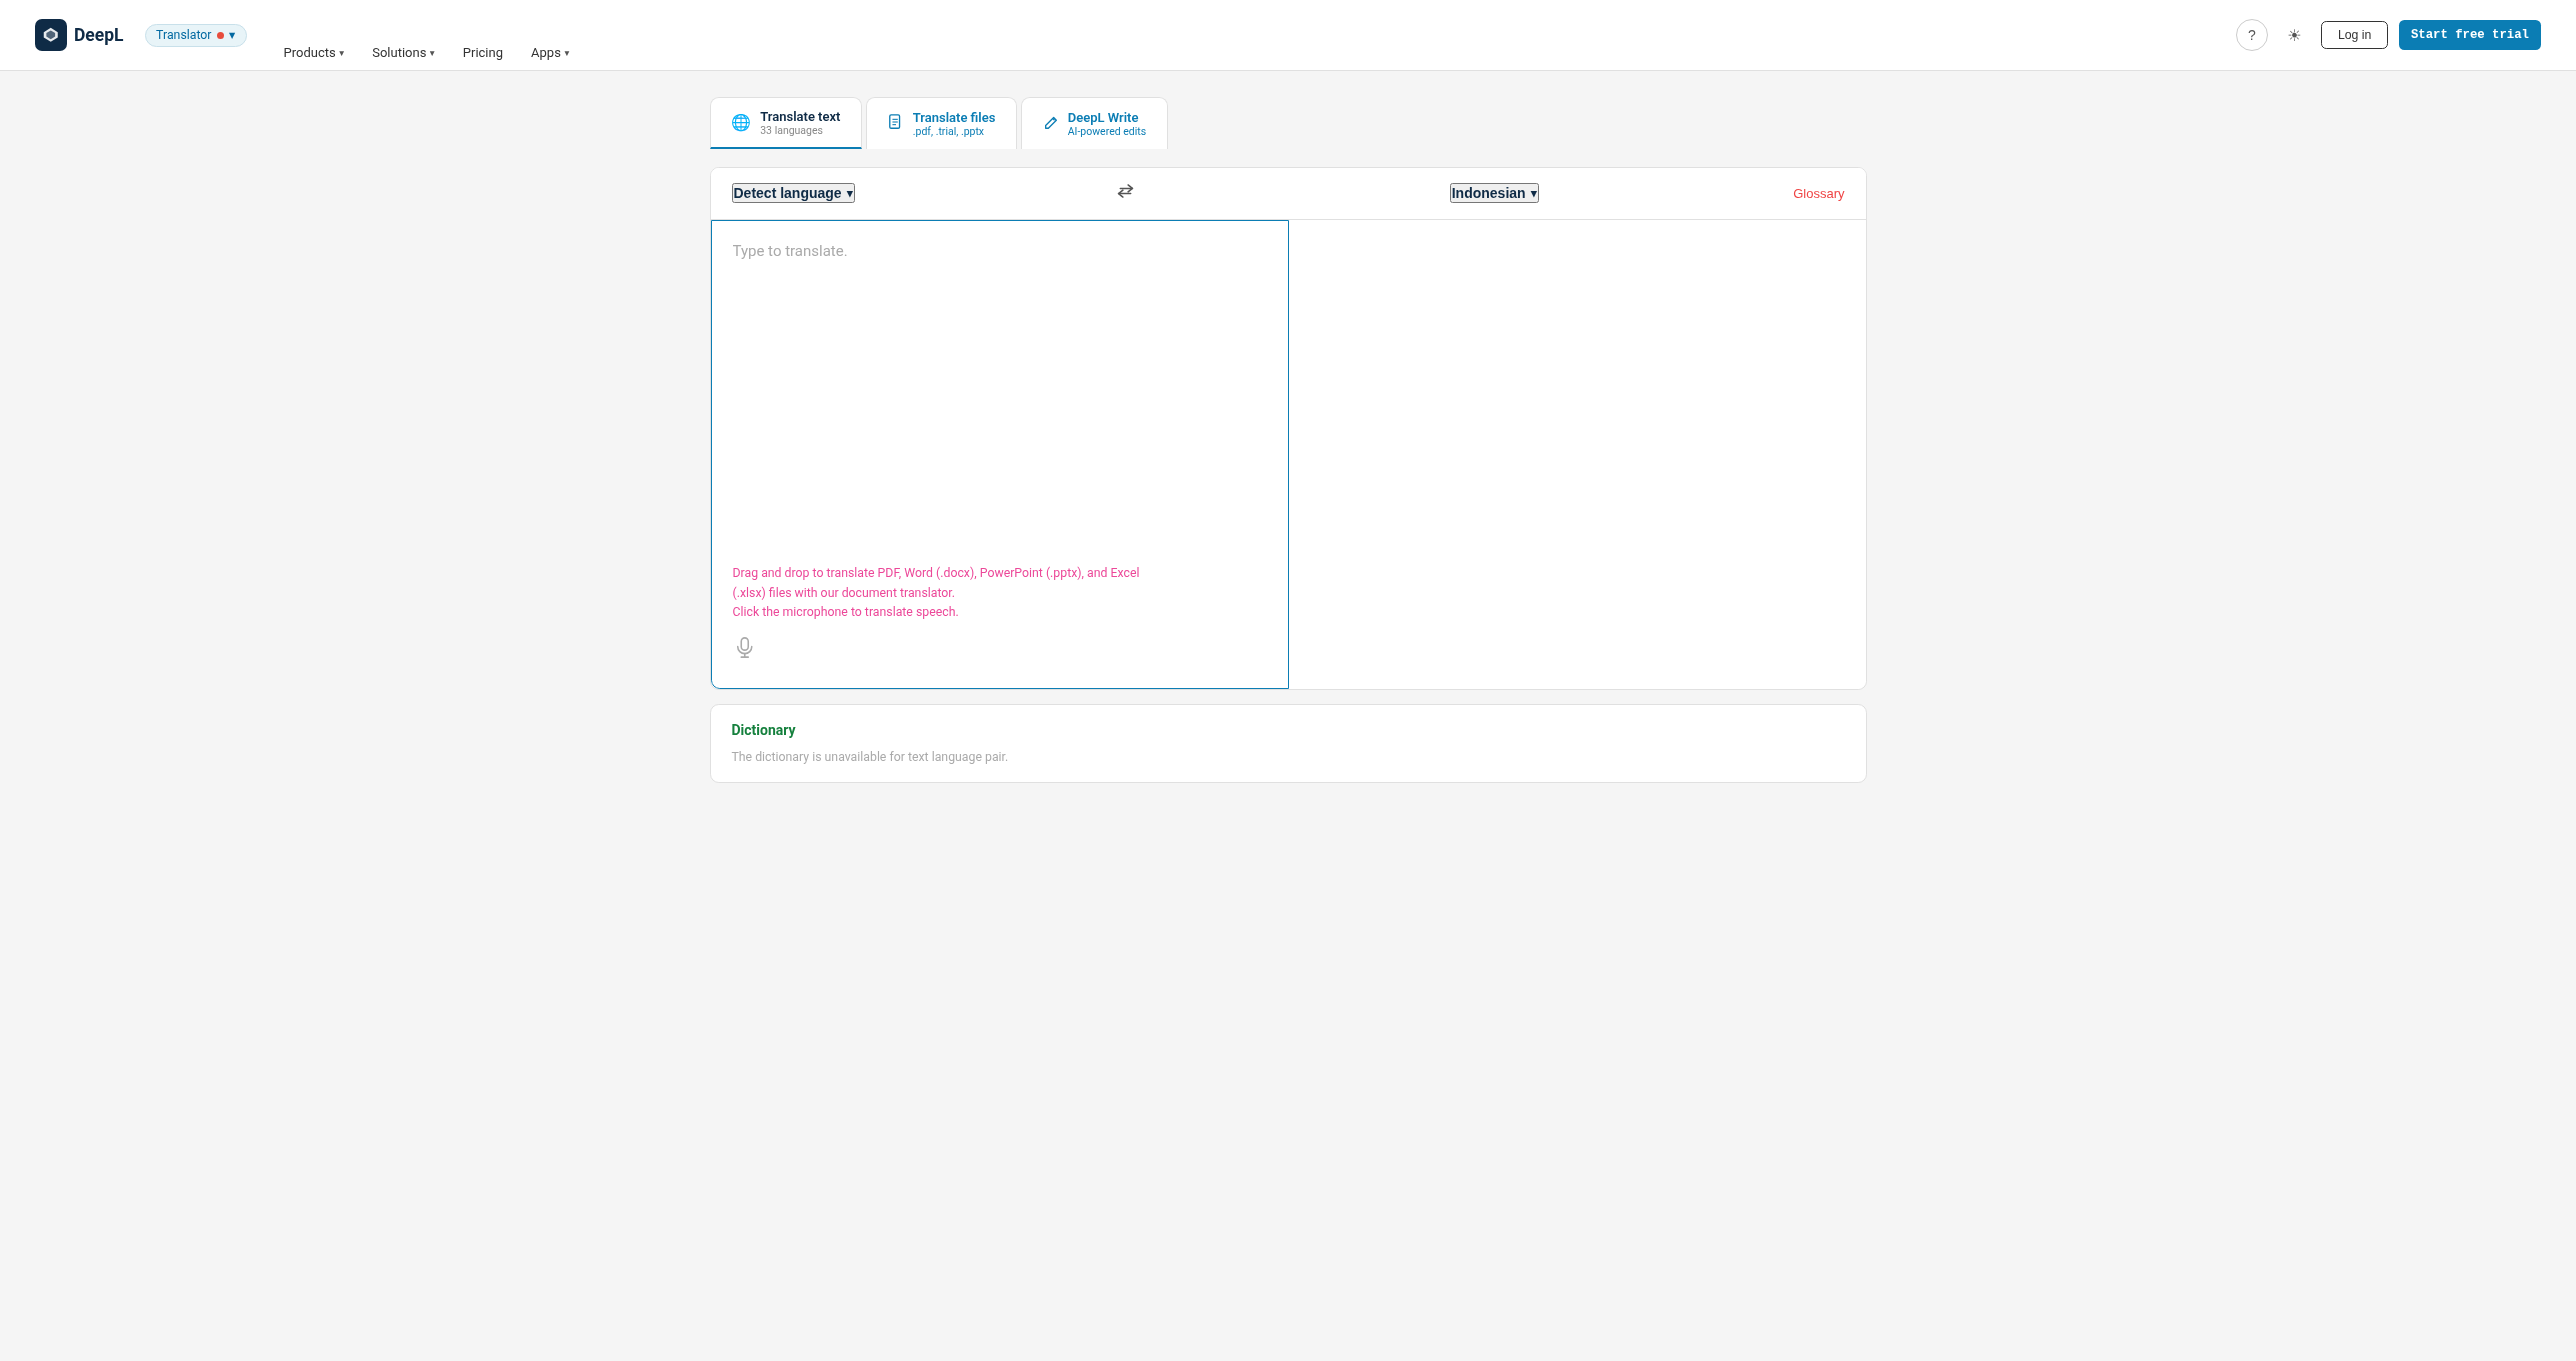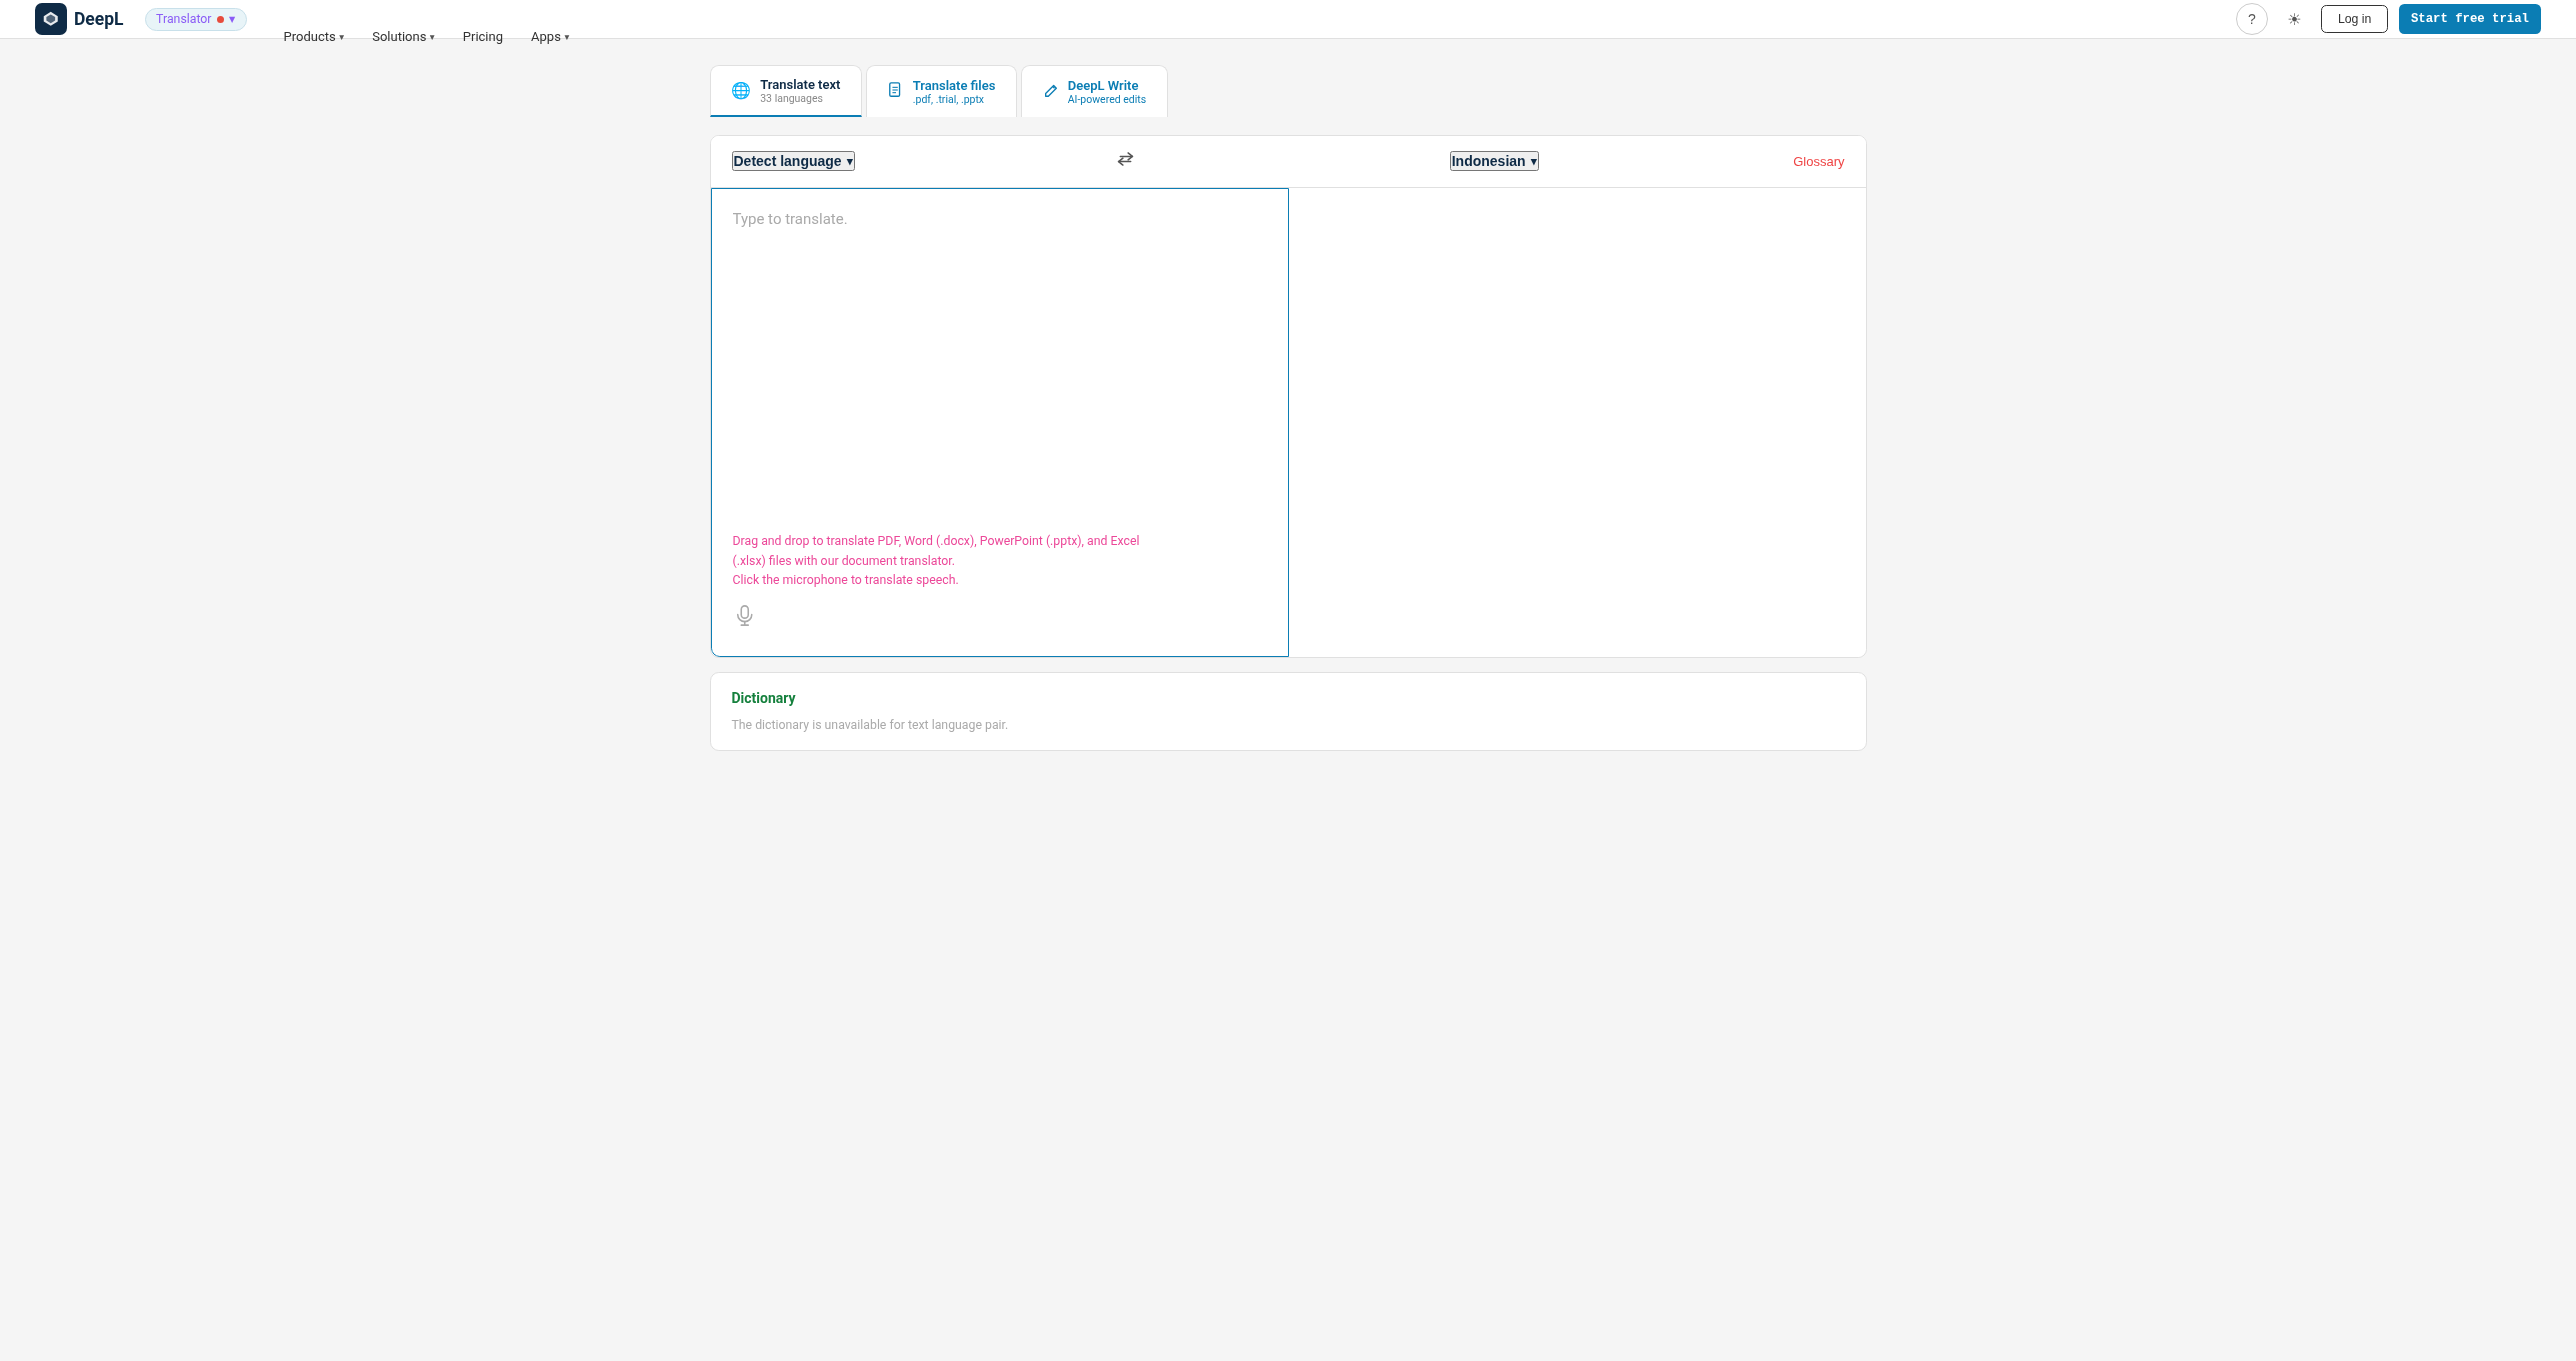--- a/index.html
+++ b/index.html
@@ -12,21 +12,21 @@
       background: #f5f5f5;
       min-height: 100vh;
     }
 
     
     .navbar {
       display: flex;
       align-items: center;
       background: #fff;
       padding: 0 35px;
-      height: 39px;
+      height: 71px;
       border-bottom: 0.9px solid #e0e0e0;
       gap: 7px;
     }
     .nav-logo {
       display: flex;
       align-items: center;
       gap: 7px;
       margin-right: 14px;
       text-decoration: none;
     }
@@ -50,21 +50,21 @@
     .nav-translator-btn {
       display: flex;
       align-items: center;
       gap: 5.3px;
       background: #e8f4f8;
       border: 0.9px solid #c8e0ea;
       border-radius: 17.5px;
       padding: 3.5px 10.5px;
       cursor: pointer;
       font-size: 12.3px;
-      color: #8b5cf6;
+      color: #0369a1;
       margin-right: 17.5px;
       text-align: center;
     }
     .nav-translator-btn .dot {
       width: 7px;
       height: 7px;
       background: #e74c3c;
       border-radius: 50%;
     }
     .nav-menu {

